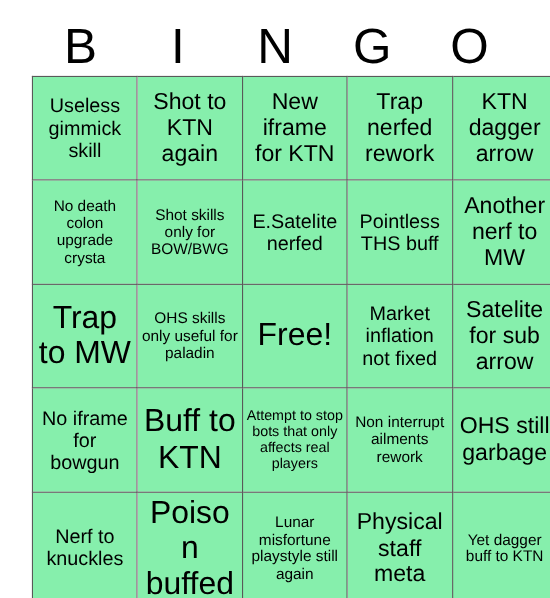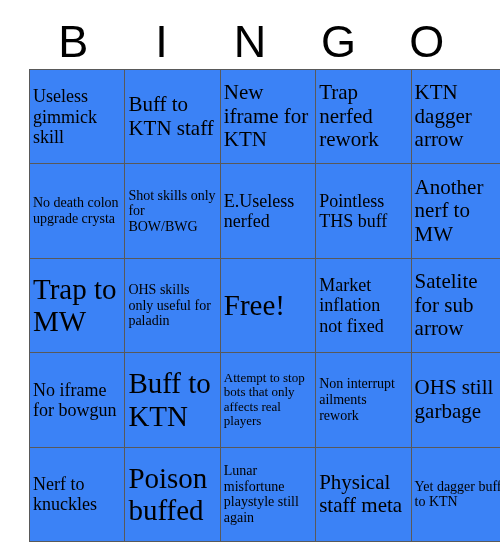--- a/index.html
+++ b/index.html
@@ -42,27 +42,27 @@
   .grid {
     width: 442px;
     border-collapse: collapse;
     table-layout: fixed;
   }
   .grid td {
     width: 88.4px;
     height: 89.4px;
     border: 1px solid #595959;
     padding: 2px 3px;
+    text-align: center;
     vertical-align: middle;
-    background: #3b82f6;
+    background: #86efac;
     color: #000000;
     line-height: 1.12;
     overflow: hidden;
     word-wrap: break-word;
-    font-family: Liberation Serif, serif;
   }
 
   
   .fs-xl { font-size: 29px; line-height: 1.1; }
   .fs-lg { font-size: 21px; line-height: 1.12; }
   .fs-md { font-size: 18px; line-height: 1.14; }
   .fs-sm { font-size: 14px; line-height: 1.16; }
   .fs-xs { font-size: 13px; line-height: 1.2; }
 </style>
 </head>
@@ -75,29 +75,29 @@
     <div class="header-letter">I</div>
     <div class="header-letter">N</div>
     <div class="header-letter">G</div>
     <div class="header-letter">O</div>
   </div>
 
   <table class="grid">
     <tbody>
       <tr>
         <td class="fs-md"><span>Useless gimmick skill</span></td>
-        <td class="fs-lg"><span>Buff to KTN staff</span></td>
+        <td class="fs-lg"><span>Shot to KTN again</span></td>
         <td class="fs-lg"><span>New iframe for KTN</span></td>
         <td class="fs-lg"><span>Trap nerfed rework</span></td>
         <td class="fs-lg"><span>KTN dagger arrow</span></td>
       </tr>
       <tr>
         <td class="fs-sm"><span>No death colon upgrade crysta</span></td>
         <td class="fs-sm"><span>Shot skills only for BOW/BWG</span></td>
-        <td class="fs-md"><span>E.Useless nerfed</span></td>
+        <td class="fs-md"><span>E.Satelite nerfed</span></td>
         <td class="fs-md"><span>Pointless THS buff</span></td>
         <td class="fs-lg"><span>Another nerf to MW</span></td>
       </tr>
       <tr>
         <td class="fs-xl"><span>Trap to MW</span></td>
         <td class="fs-sm"><span>OHS skills only useful for paladin</span></td>
         <td class="fs-xl"><span>Free!</span></td>
         <td class="fs-md"><span>Market inflation not fixed</span></td>
         <td class="fs-lg"><span>Satelite for sub arrow</span></td>
       </tr>

